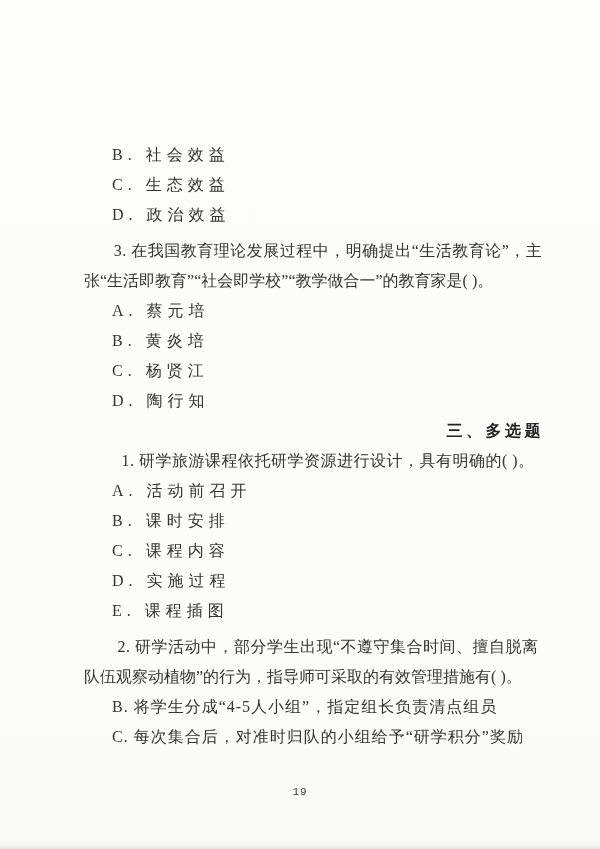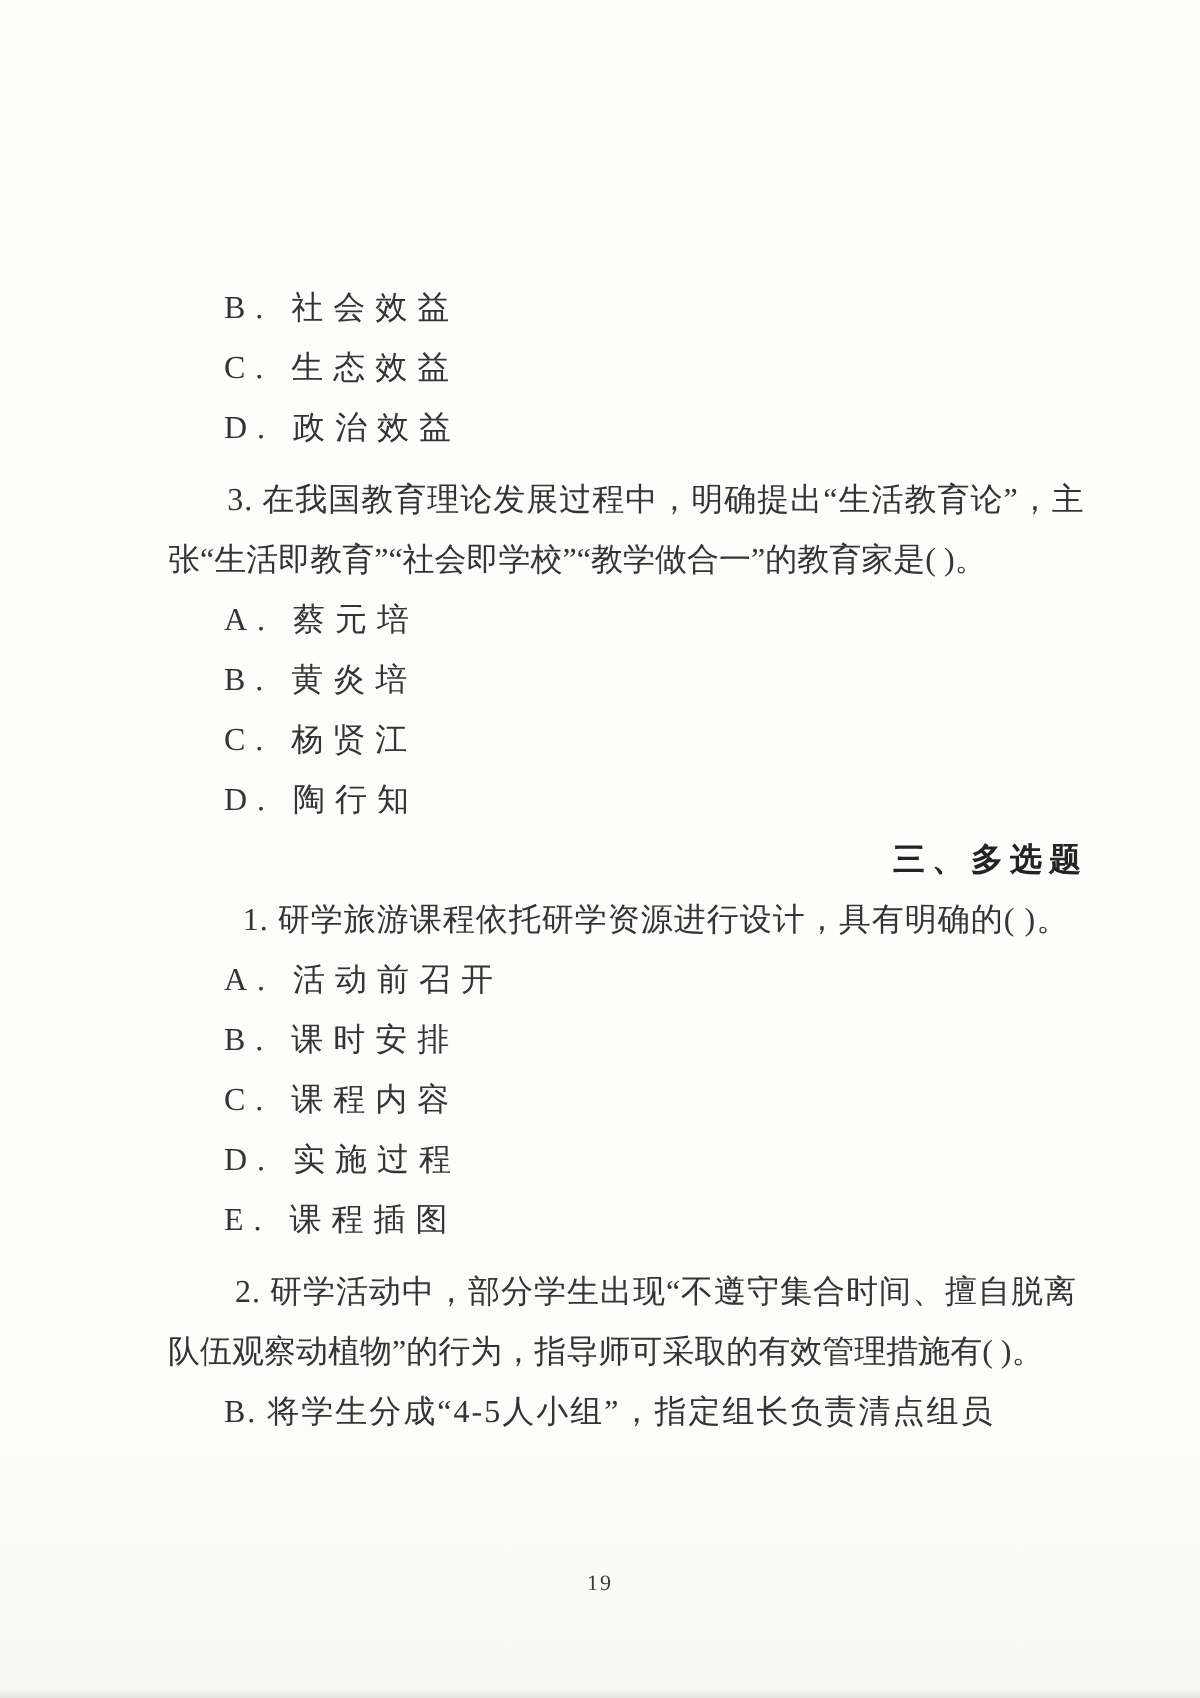--- a/index.html
+++ b/index.html
@@ -55,21 +55,21 @@
   .line.gap-before { margin-top: 6px; }
   .page-number {
     position: absolute;
     left: 0;
     top: 786px;
     width: 100%;
     text-align: center;
     font-size: 11px;
     letter-spacing: 1px;
     color: #3a3a3a;
-    font-family: Liberation Serif, serif;
+    font-family: Liberation Mono, monospace;
   }
 </style>
 </head>
 <body>
 
 <div class="page">
   <div class="doc-body">
       <div class="line option indent short">B. 社会效益</div>
       <div class="line option indent short">C. 生态效益</div>
       <div class="line option indent short">D. 政治效益</div>
@@ -82,15 +82,16 @@
       <div class="line heading indent">三、多选题</div>
       <div class="line question indent">1. 研学旅游课程依托研学资源进行设计，具有明确的(  )。</div>
       <div class="line option indent short">A. 活动前召开</div>
       <div class="line option indent short">B. 课时安排</div>
       <div class="line option indent short">C. 课程内容</div>
       <div class="line option indent short">D. 实施过程</div>
       <div class="line option indent short">E. 课程插图</div>
       <div class="line question indent gap-before">2. 研学活动中，部分学生出现“不遵守集合时间、擅自脱离</div>
       <div class="line question-cont">队伍观察动植物”的行为，指导师可采取的有效管理措施有(  )。</div>
       <div class="line option indent">B. 将学生分成“4-5人小组”，指定组长负责清点组员</div>
+      <div class="line option indent">C. 每次集合后，对准时归队的小组给予“研学积分”奖励</div>
     </div>
   <div class="page-number">19</div>
 </div>
 
 </body></html>

